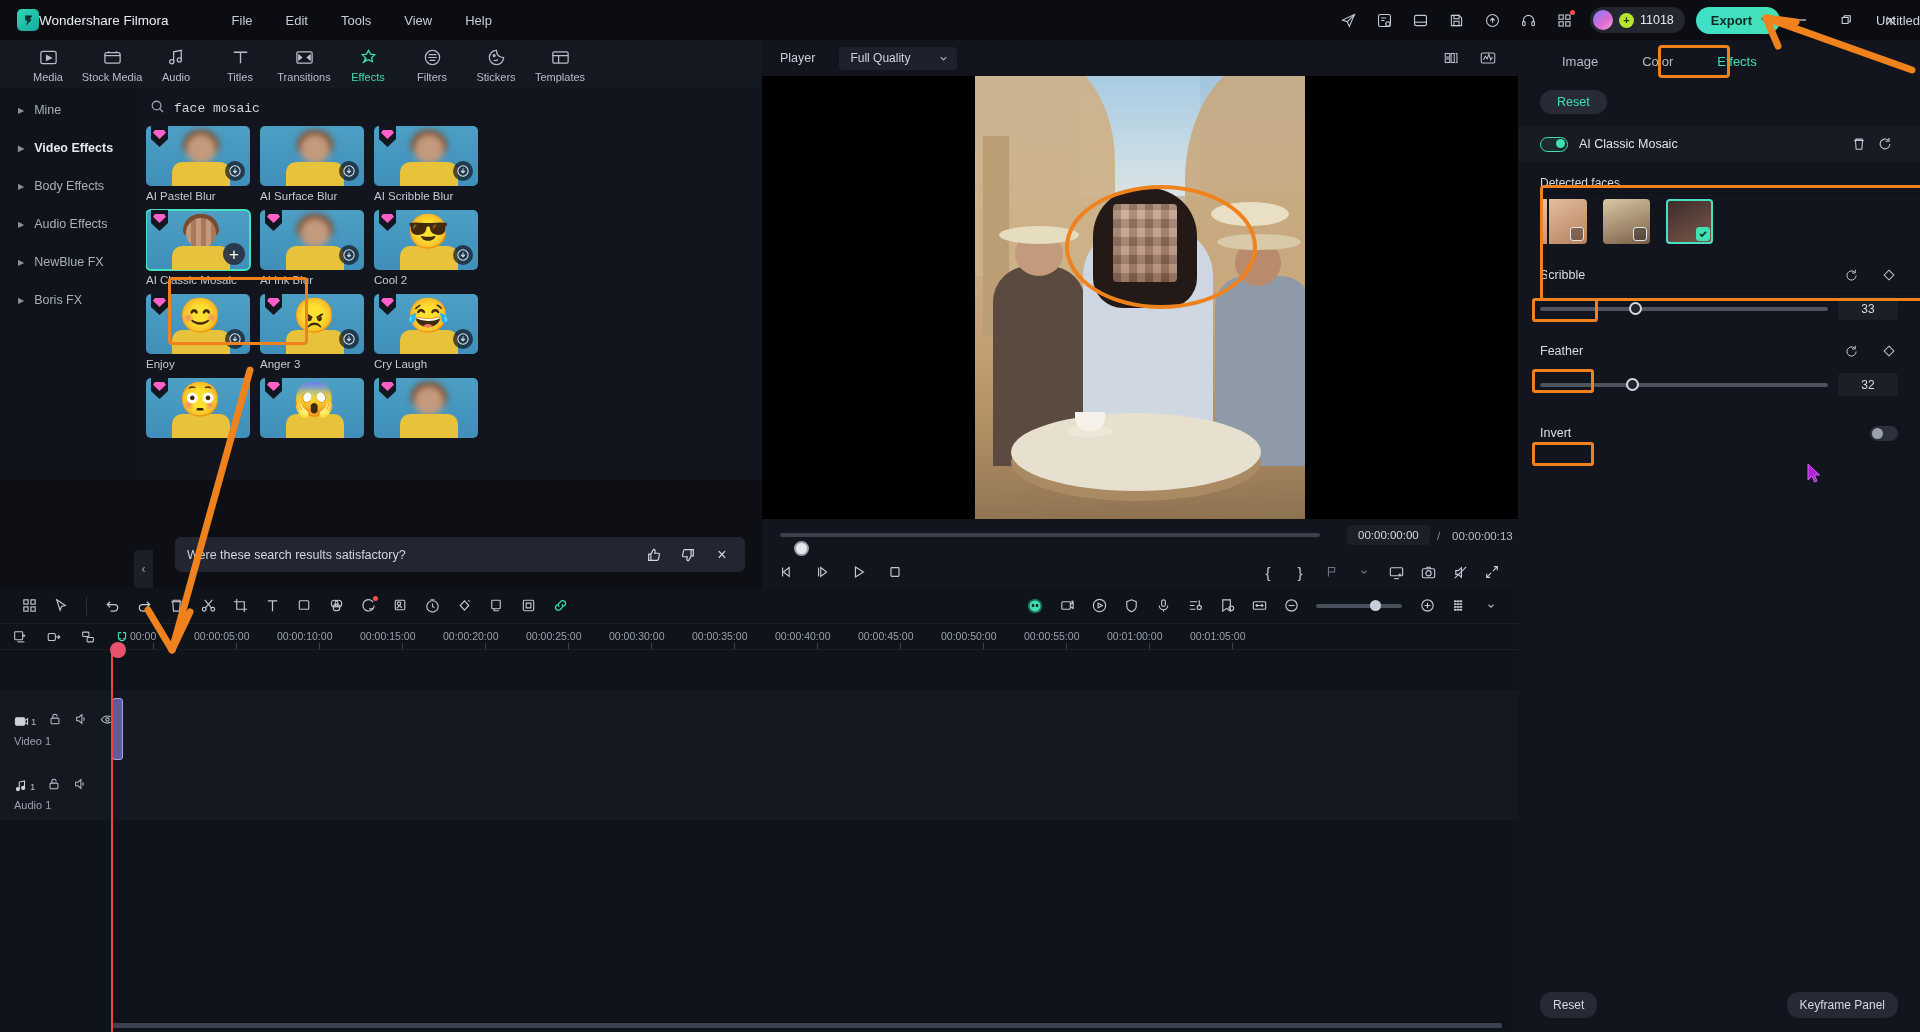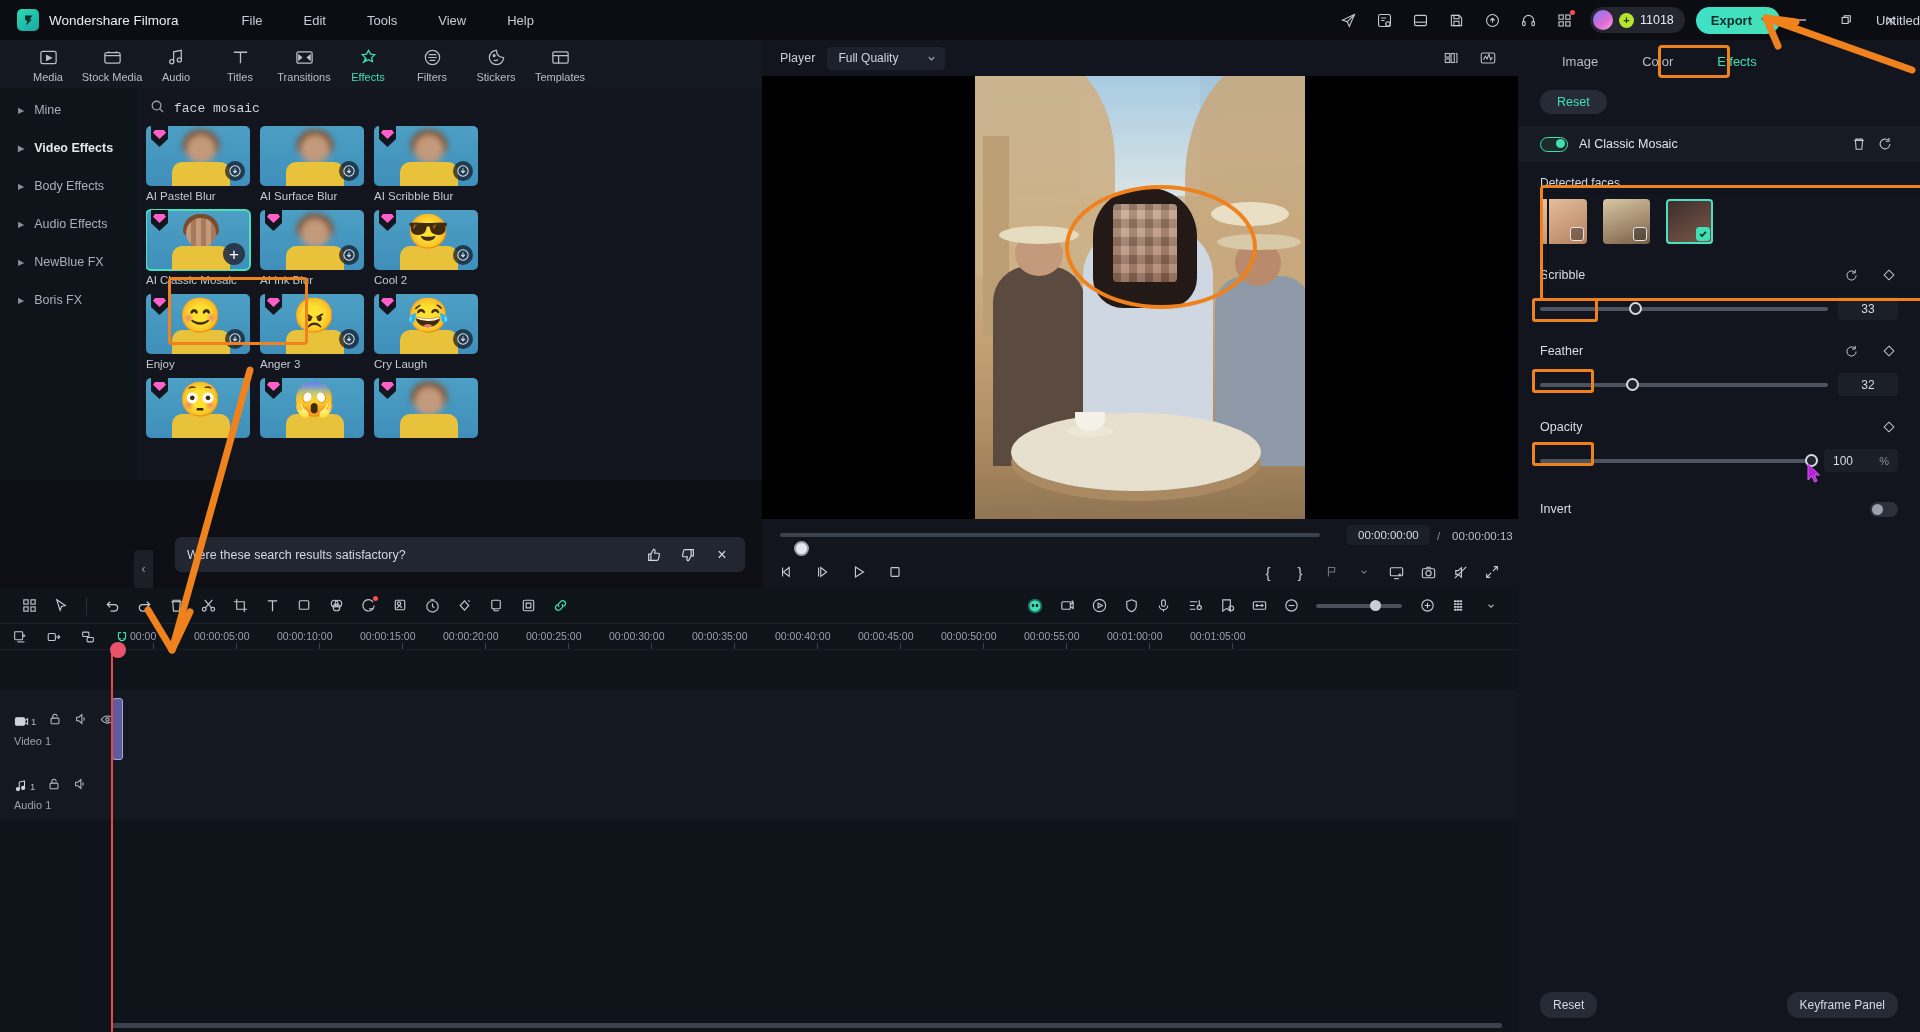--- a/index.html
+++ b/index.html
@@ -16,22 +16,22 @@
   .titlebar {
     position:absolute; left:0; top:0; width:1920px; height:40px;
     background:#0b0d12; display:flex; align-items:center;
   }
   .logo-box {
     width:22px;height:22px;margin-left:17px;border-radius:5px;
     background:linear-gradient(145deg,#2fd8b4,#16a8a0);
     display:flex;align-items:center;justify-content:center;
   }
   .logo-box svg{display:block}
-  .brand { margin-left:10px; font-size:13.5px; color:#e9edf3; }
-  .menubar { display:flex; margin-left:47px; gap:9px;justify-content:flex-end; }
+  .brand { font-size:13.5px; color:#e9edf3; }
+  .menubar { display:flex; margin-left:47px; gap:1px;justify-content:flex-end; }
   .menu-item { font-size:13px; color:#c7ccd6; padding:5px 16px; border-radius:4px; cursor:default; }
   .win-title {
     position:absolute; left:0; right:0; text-align:right; font-size:13px; color:#cfd4dd;
     pointer-events:none;
   }
   .tb-right { position:absolute; right:0; top:0; height:40px; display:flex; align-items:center; padding-right:8px; }
   .tb-icon { width:30px;height:30px;display:flex;align-items:center;justify-content:center;margin:0 3px;border-radius:4px;position:relative; }
   .dot-badge{position:absolute;top:5px;right:5px;width:5px;height:5px;border-radius:50%;background:#ff4d4f;}
   .credits {
     display:flex;align-items:center;gap:6px;background:#23262f;border-radius:15px;
@@ -123,21 +123,21 @@
   }
   .feedback .ftxt{font-size:12.5px;color:#d2d7e0;flex:1}
   .fb-ic{width:22px;height:22px;display:flex;align-items:center;justify-content:center;cursor:pointer}
   .collapse{
     position:absolute;left:134px;top:550px;width:19px;height:38px;background:#1b1f28;border-radius:4px 0 0 4px;
     display:flex;align-items:center;justify-content:center;color:#9aa1ad;font-size:12px;z-index:7;cursor:pointer;
   }
 
   
   .player{position:absolute;left:762px;top:40px;width:756px;height:548px;background:#12151d;}
-  .player-hdr{height:36px;display:flex;align-items:center;padding-left:18px;gap:12px;text-align:right;}
+  .player-hdr{height:36px;display:flex;align-items:center;padding-left:18px;gap:24px;text-align:right;}
   .p-lbl{font-size:12.5px;color:#c9cfd9}
   .quality{display:flex;align-items:center;background:#1d212b;border-radius:4px;height:23px;padding:0 8px 0 11px;font-size:12px;color:#cfd4de;gap:28px;cursor:pointer}
   .p-hdr-right{margin-left:auto;display:flex;gap:12px;padding-right:18px}
   .p-hdr-right .ic{width:24px;height:24px;display:flex;align-items:center;justify-content:center;cursor:pointer}
   .stage{position:absolute;left:0;top:36px;width:756px;height:443px;background:#000;display:flex;align-items:center;justify-content:center;overflow:hidden;}
   .video{
     position:relative;width:330px;height:443px;overflow:hidden;
     background:linear-gradient(178deg,#9fc4dd 0%,#b9cfdd 16%,#cbb289 34%,#c6a277 56%,#b08e63 78%,#8d7251 100%);
   }
   .vlayer{position:absolute;inset:0}
@@ -1225,41 +1225,20 @@
       </div>
       <div class="sliderow">
         <span class="strack">
             <i class="sknob" style="left:calc(32% - 6px)"></i>
           </span>
         <span class="sval">32</span>
       </div>
     </div>
 
     
-    <div class="prop">
-      <div class="prop-hdr">
-        <span class="prop-name">Opacity</span>
-        <span class="prop-icons">
-          <span class="ic">
-              <svg width="14" height="14" viewBox="0 0 16 16" fill="none" stroke="#c3c9d3" stroke-width="1.2">
-                <path d="M8 2.5L13.5 8 8 13.5 2.5 8z"></path>
-              </svg>
-            </span>
-        </span>
-      </div>
-      <div class="sliderow">
-        <span class="strack">
-            <i class="sknob" style="left:calc(100% - 9px)"></i>
-          </span>
-        <span class="sval pct">
-          <span>100</span>
-          <span class="u">%</span>
-        </span>
-      </div>
-    </div>
 
     <div class="invert">
       <span class="nm">Invert</span>
       <span class="tgl-off">
           <i></i>
         </span>
     </div>
 
     <div class="rbottom">
       <span class="rbtn">Reset</span>

